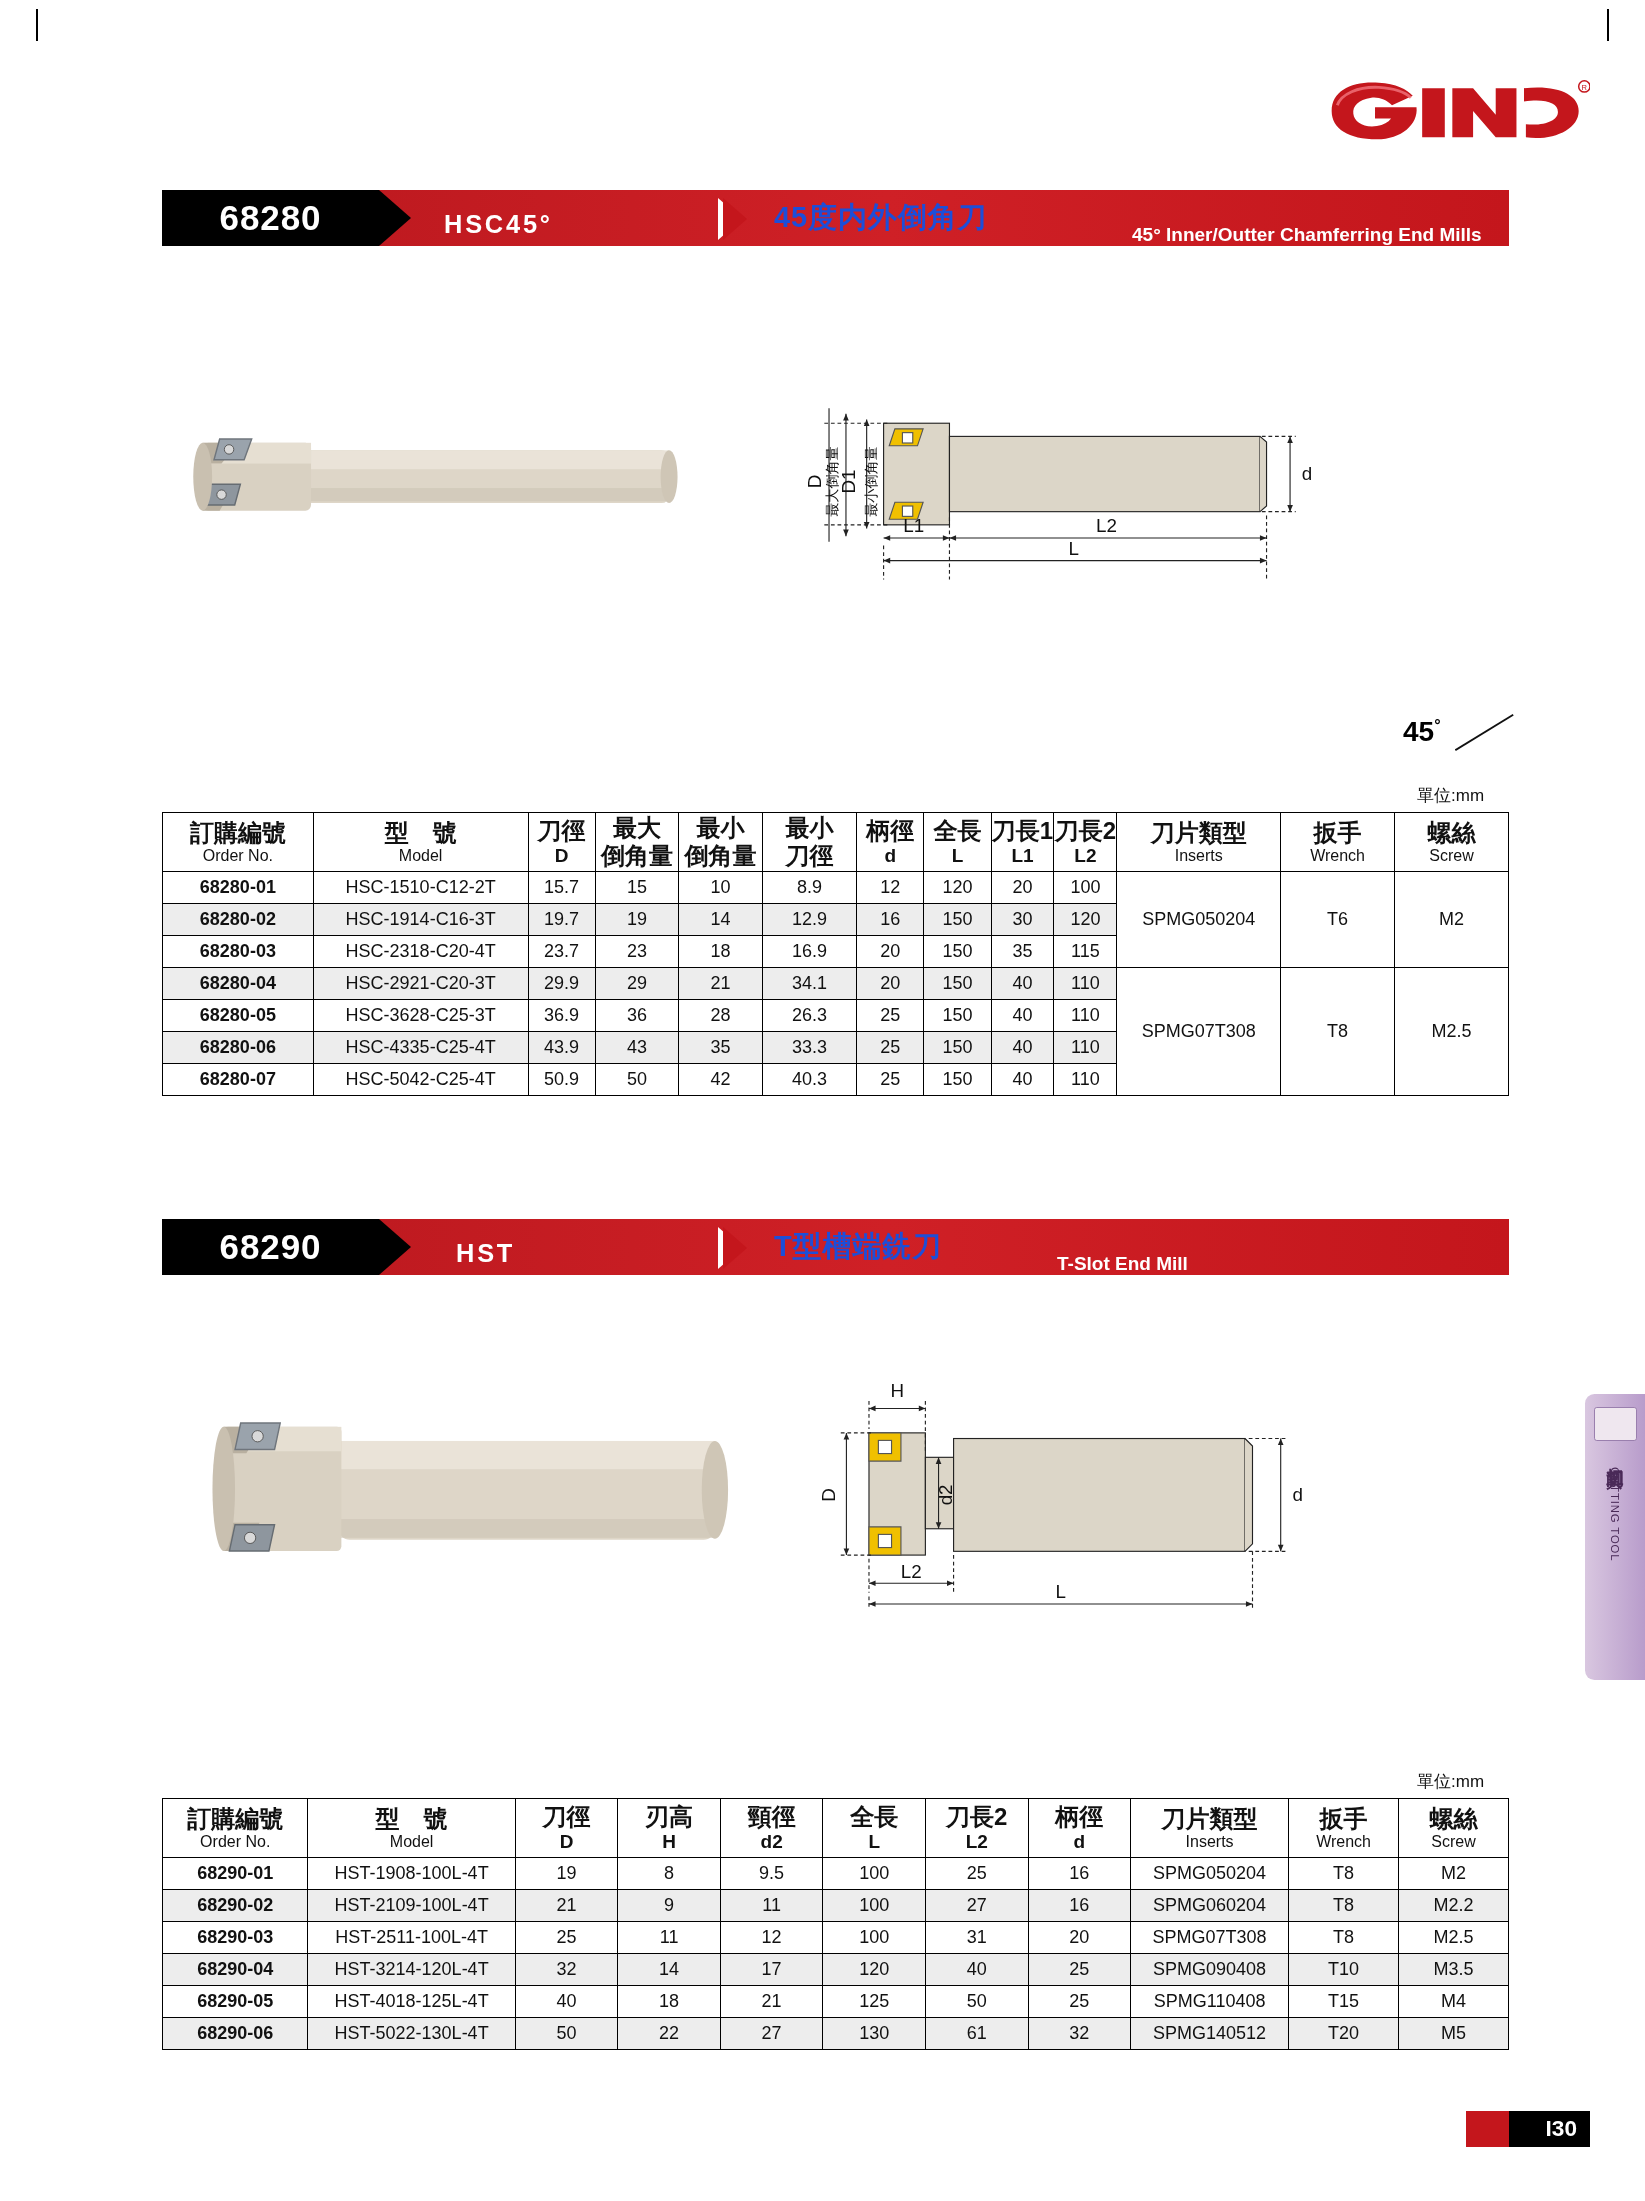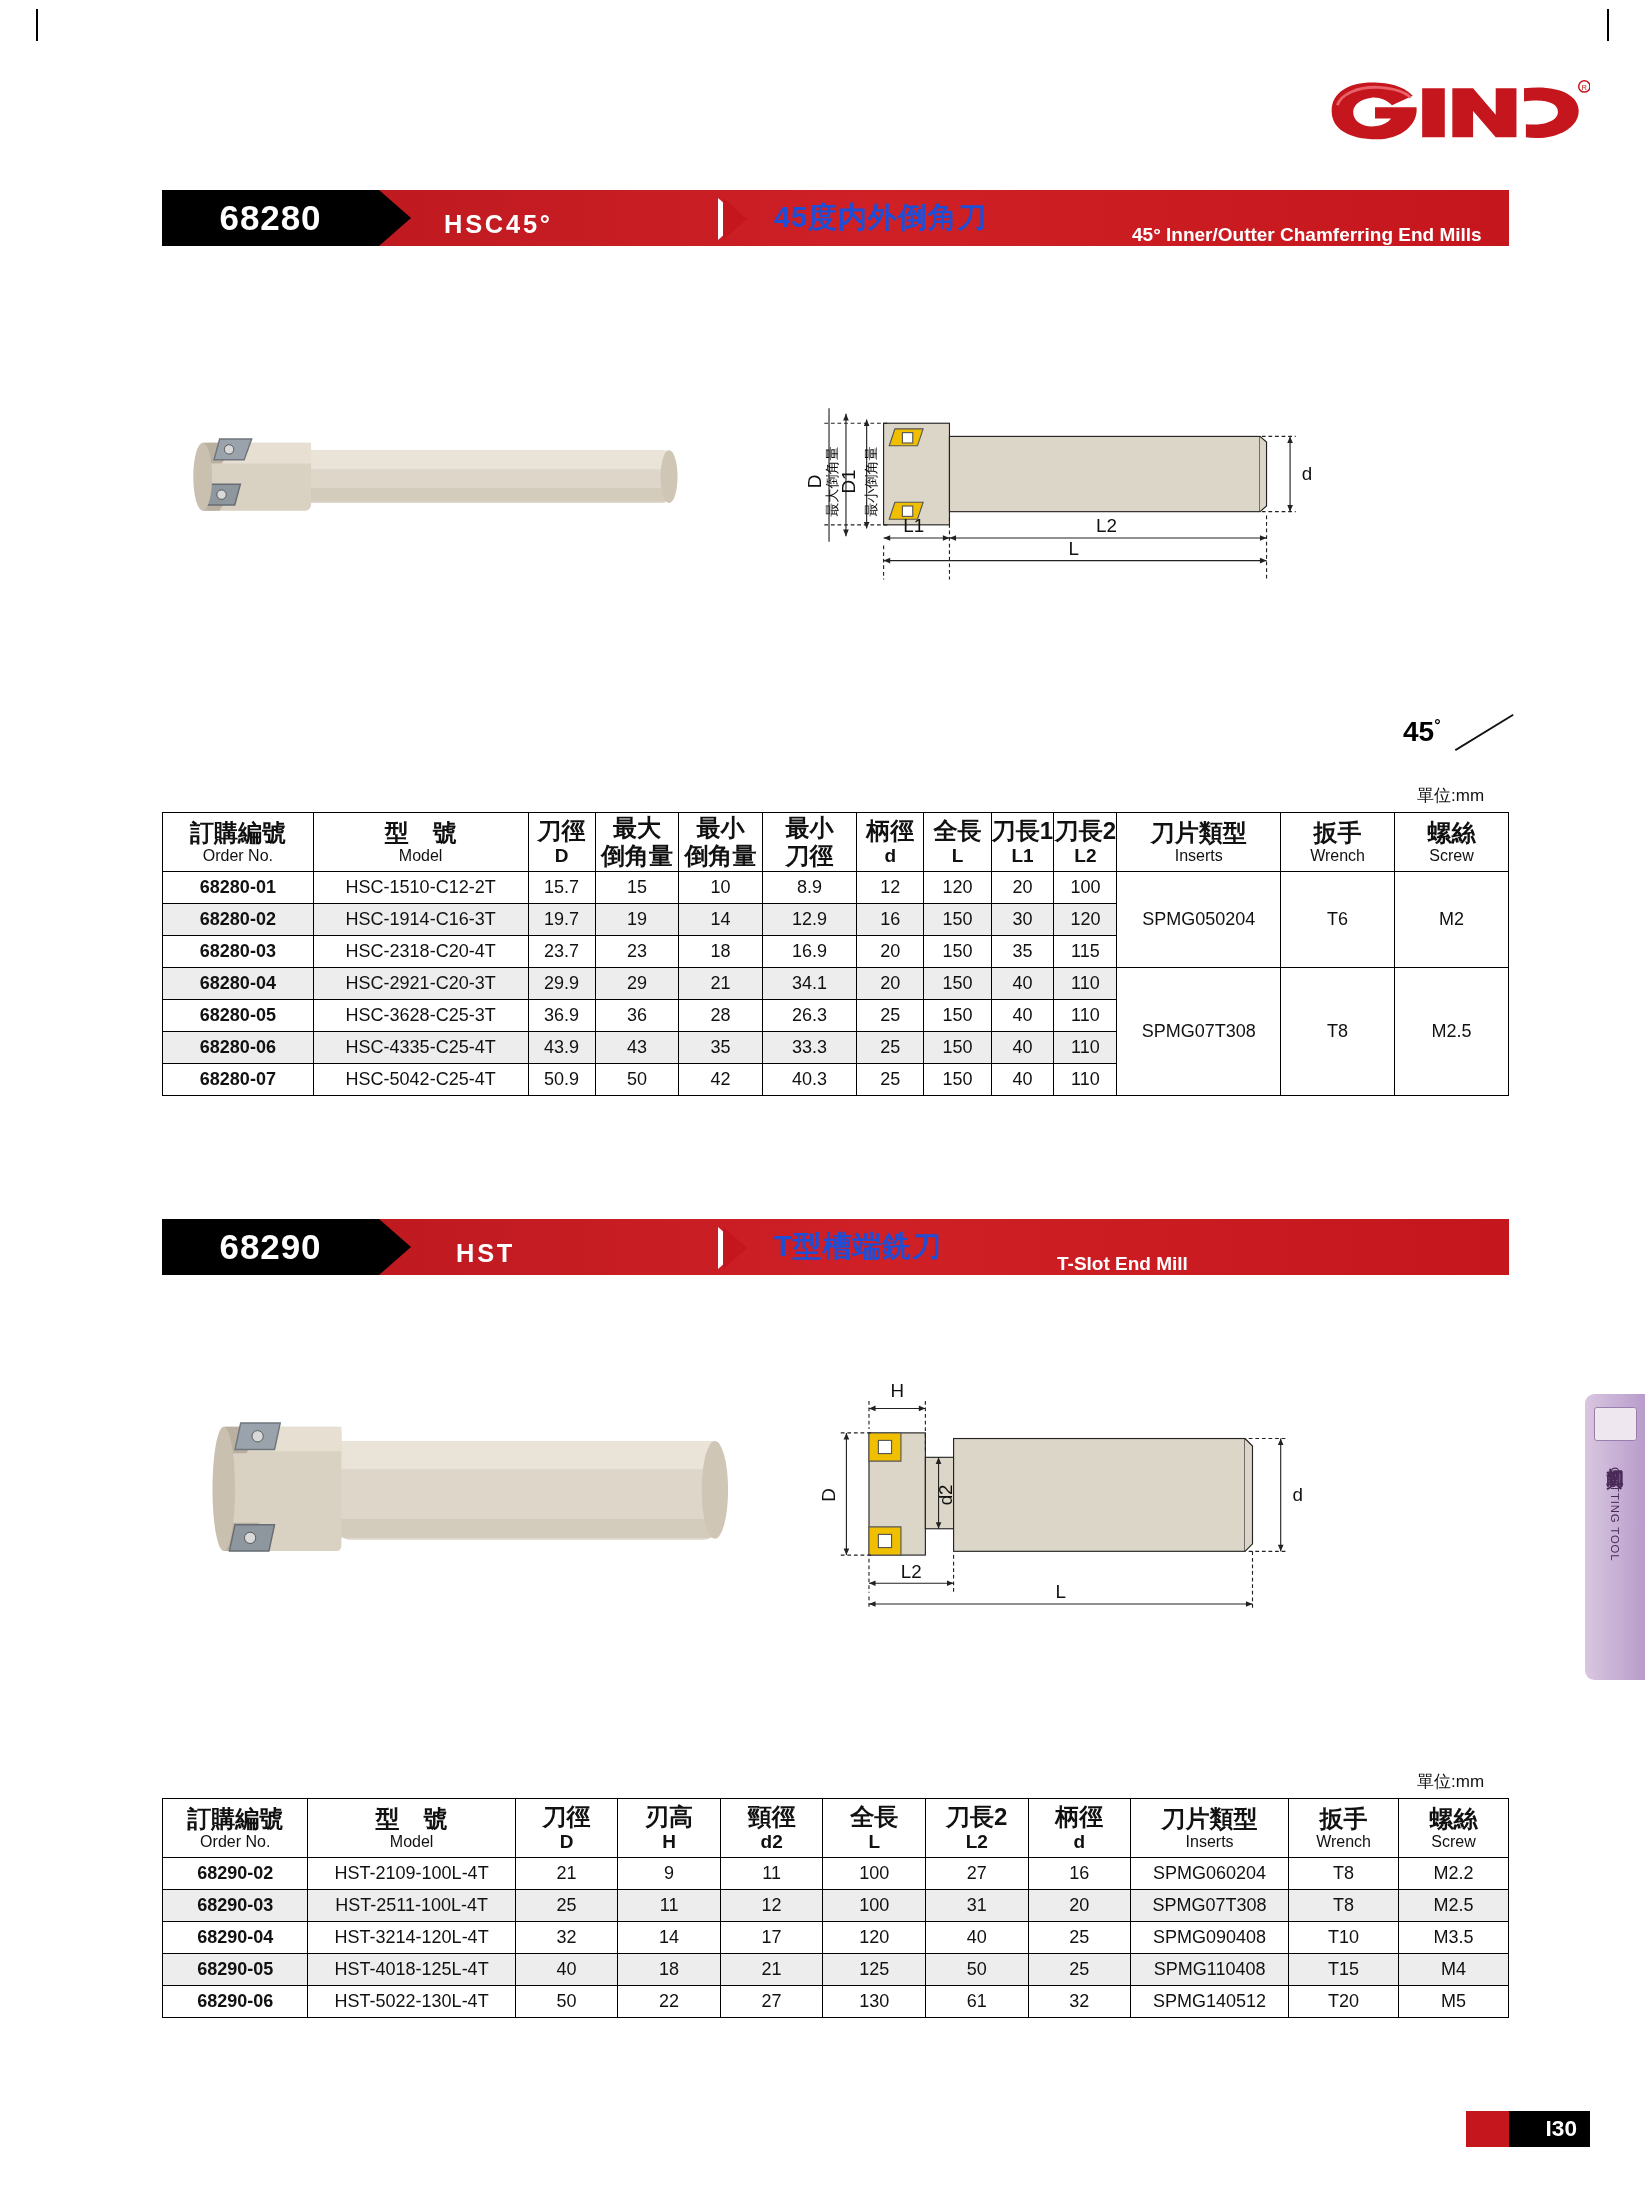--- a/index.html
+++ b/index.html
@@ -554,20 +554,33 @@
           <span class="hen">Wrench</span>
         </th>
         <th>
           <span class="hcn">螺絲</span>
           <span class="hen">Screw</span>
         </th>
       </tr>
     </thead>
     <tbody>
       <tr>
+        <td class="c1">68290-01</td>
+        <td>HST-1908-100L-4T</td>
+        <td>19</td>
+        <td>8</td>
+        <td>9.5</td>
+        <td>100</td>
+        <td>25</td>
+        <td>16</td>
+        <td>SPMG050204</td>
+        <td>T8</td>
+        <td>M2</td>
+      </tr>
+      <tr>
         <td class="c1">68290-02</td>
         <td>HST-2109-100L-4T</td>
         <td>21</td>
         <td>9</td>
         <td>11</td>
         <td>100</td>
         <td>27</td>
         <td>16</td>
         <td>SPMG060204</td>
         <td>T8</td>

